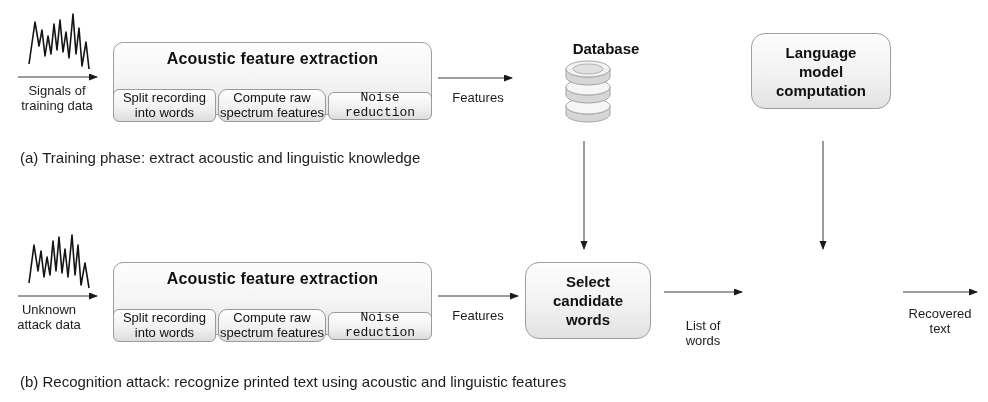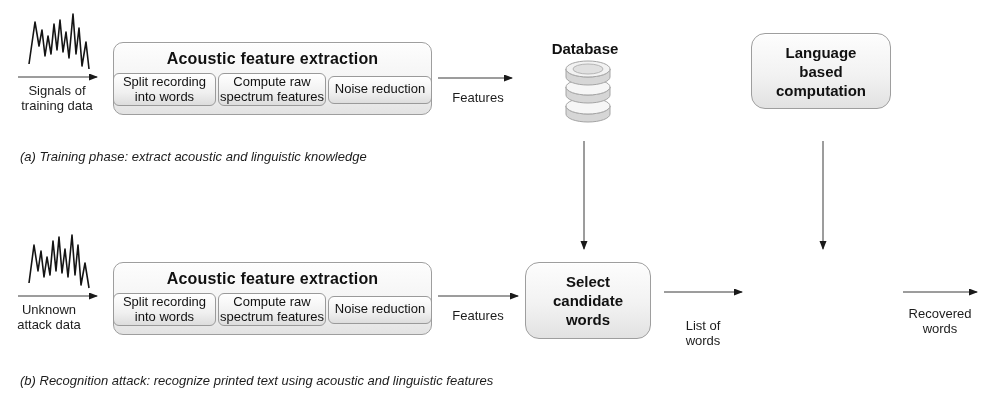--- a/index.html
+++ b/index.html
@@ -12,45 +12,45 @@
     overflow:hidden;
   }
   .abs{position:absolute;}
   svg.connectors{position:absolute;left:0;top:0;width:988px;height:402px;pointer-events:none;}
 
   .lbl{
     font-size:13px;line-height:15px;text-align:center;
     white-space:pre-line;color:#1c1c1c;
   }
   .caption{
-    font-style:italic;font-size:13px;color:#1c1c1c;white-space:nowrap;
+    font-size:15px;color:#1c1c1c;white-space:nowrap;
   }
   .afe-box{
     width:317px;height:71px;
     border:1px solid #9e9e9e;border-radius:10px;
     background:linear-gradient(180deg,#fdfdfd 0%,#f4f4f4 55%,#e3e3e3 100%);
     box-shadow:inset 0 1px 0 #fff;
     display:flex;flex-direction:column;align-items:center;
   }
   .afe-title{
     font-weight:bold;font-size:16px;margin-top:7px;letter-spacing:.2px;
   }
   .afe-steps{
-    display:flex;align-items:center;gap:2px;margin-top:5px;
+    display:flex;align-items:center;gap:2px;margin-top:21px;
   }
   .step{
     border:1px solid #9a9a9a;border-radius:6px;
     background:linear-gradient(180deg,#ffffff 0%,#f0f0f0 60%,#dddddd 100%);
     font-size:13px;line-height:14.5px;text-align:center;white-space:pre-line;
     display:flex;align-items:center;justify-content:center;
     height:31px;
   }
   .step.s1{width:101px;}
-  .step.s2{width:106px;}
-  .step.s3{width:102px;height:26px;}
+  .step.s2{width:106px;border-radius:9px;}
+  .step.s3{width:102px;height:26px;font-family:Liberation Mono, monospace;}
   .round-box{
     border:1px solid #9e9e9e;border-radius:14px;
     background:linear-gradient(180deg,#fdfdfd 0%,#f2f2f2 55%,#e2e2e2 100%);
     box-shadow:inset 0 1px 0 #fff;
     display:flex;align-items:center;justify-content:center;
     font-weight:bold;font-size:15px;line-height:19px;text-align:center;
     white-space:pre-line;
   }
   .db-label{font-weight:bold;font-size:15px;text-align:center;}
 </style>
@@ -90,39 +90,39 @@
       <div class="step s1">Split recording
 into words</div>
       <div class="step s2">Compute raw
 spectrum features</div>
       <div class="step s3">Noise reduction</div>
     </div>
   </div>
 
   <div class="abs lbl" style="left:443px;top:90px;width:70px">Features</div>
 
-  <div class="abs db-label" style="left:545px;top:40px;width:80px">Database</div>
+  <div class="abs db-label" style="left:566px;top:40px;width:80px">Database</div>
 
   <svg class="abs" style="left:562px;top:60px" width="52" height="64" viewBox="0 0 52 64">
     <g stroke="#a5a5a5" stroke-width="1">
 
       <path d="M4,46 a22,8 0 0 0 44,0 v8 a22,8 0 0 1 -44,0 z" fill="#d6d6d6"></path>
       <ellipse cx="26" cy="46" rx="22" ry="8" fill="#f6f6f6"></ellipse>
 
       <path d="M4,27 a22,8 0 0 0 44,0 v8 a22,8 0 0 1 -44,0 z" fill="#d6d6d6"></path>
       <ellipse cx="26" cy="27" rx="22" ry="8" fill="#f6f6f6"></ellipse>
 
       <path d="M4,9 a22,8 0 0 0 44,0 v8 a22,8 0 0 1 -44,0 z" fill="#d6d6d6"></path>
       <ellipse cx="26" cy="9" rx="22" ry="8" fill="#f2f2f2"></ellipse>
       <ellipse cx="26" cy="9" rx="15" ry="5" fill="#e0e0e0" stroke="#b5b5b5"></ellipse>
     </g>
   </svg>
 
   <div class="abs round-box" style="left:751px;top:33px;width:138px;height:74px">Language
-based
+model
 computation</div>
 
   <div class="abs caption" style="left:20px;top:149px">(a) Training phase: extract acoustic and linguistic knowledge</div>
 
   <svg class="abs" style="left:26px;top:227px" width="68" height="64" viewBox="0 0 68 64">
     <polyline points="3,56 8,18 12,44 15,24 18,50 21,30 24,48 27,14 30,44 33,10 36,46 39,22 42,50 46,8 49,48 52,18 55,58 59,36 63,61" fill="none" stroke="#141414" stroke-width="1.6" stroke-linejoin="round"></polyline>
   </svg>
 
   <div class="abs lbl" style="left:2px;top:302px;width:94px">Unknown
 attack data</div>
@@ -142,17 +142,17 @@
 
   <div class="abs round-box" style="left:525px;top:262px;width:124px;height:75px">Select
 candidate
 words</div>
 
   <div class="abs lbl" style="left:672px;top:318px;width:62px">List of
 words</div>
 
 
   <div class="abs lbl" style="left:903px;top:306px;width:74px">Recovered
-words</div>
+text</div>
 
   <div class="abs caption" style="left:20px;top:373px">(b) Recognition attack: recognize printed text using acoustic and linguistic features</div>
 
 </div>
 
 </body></html>

